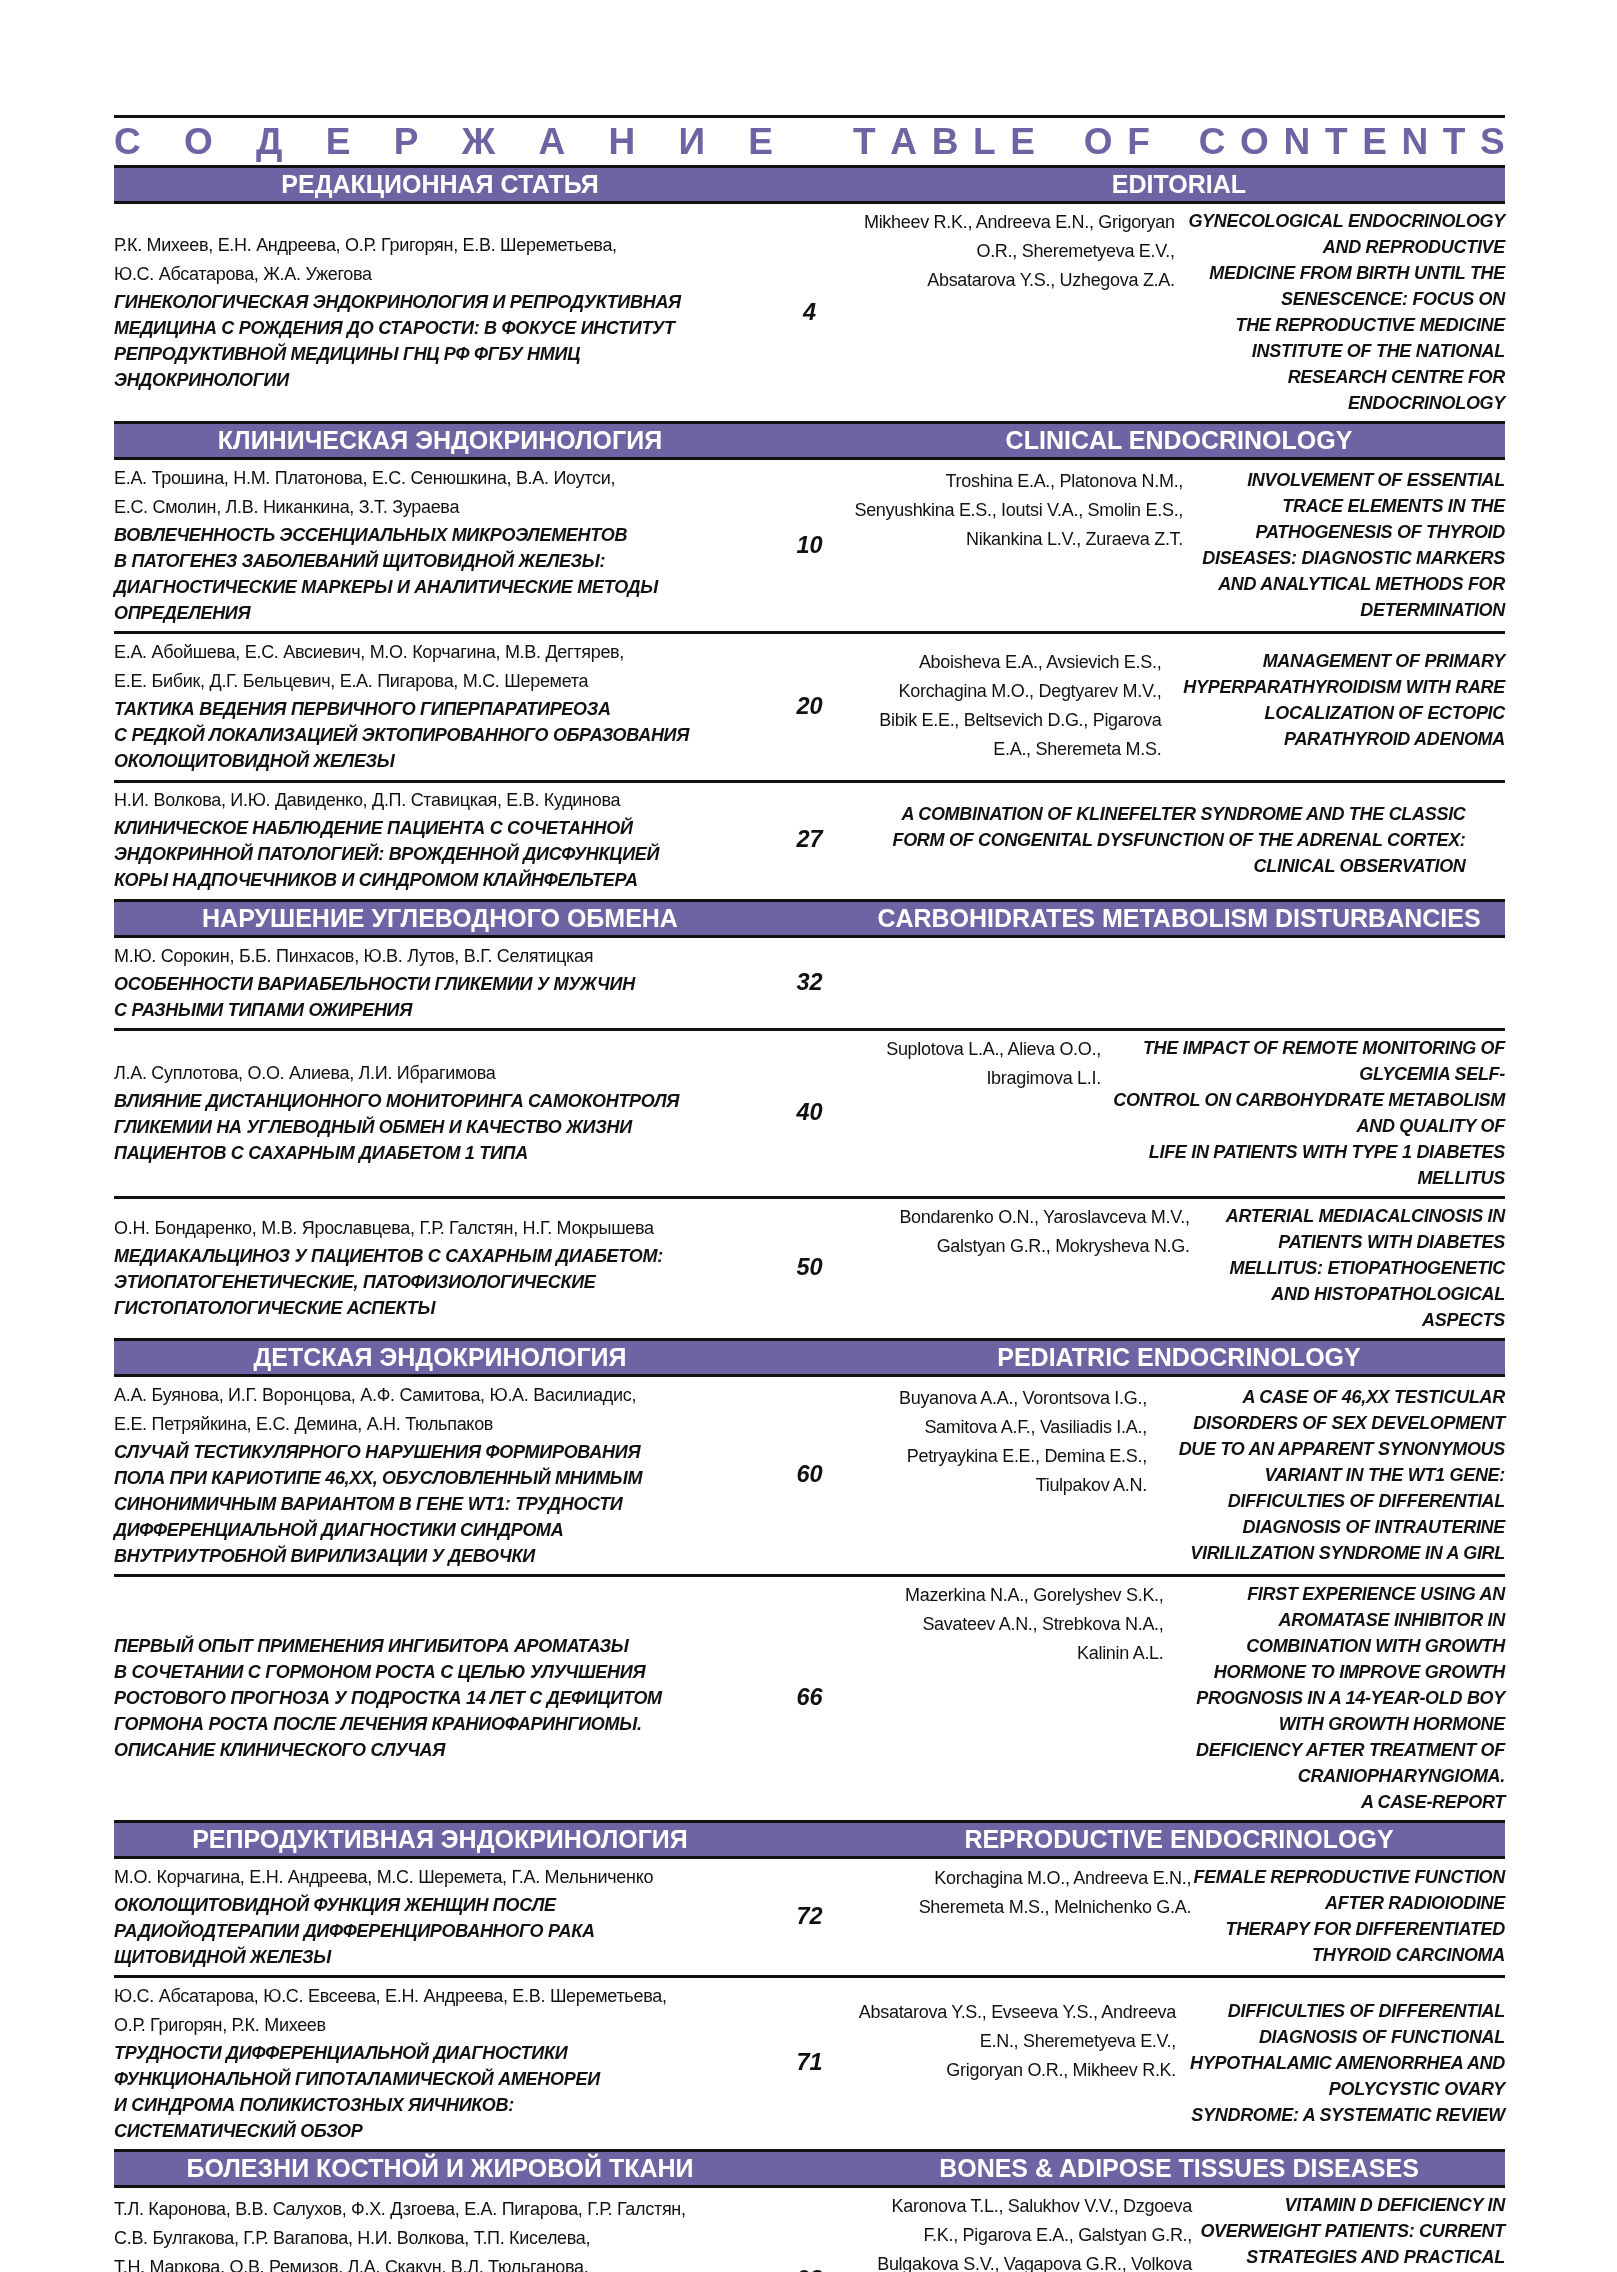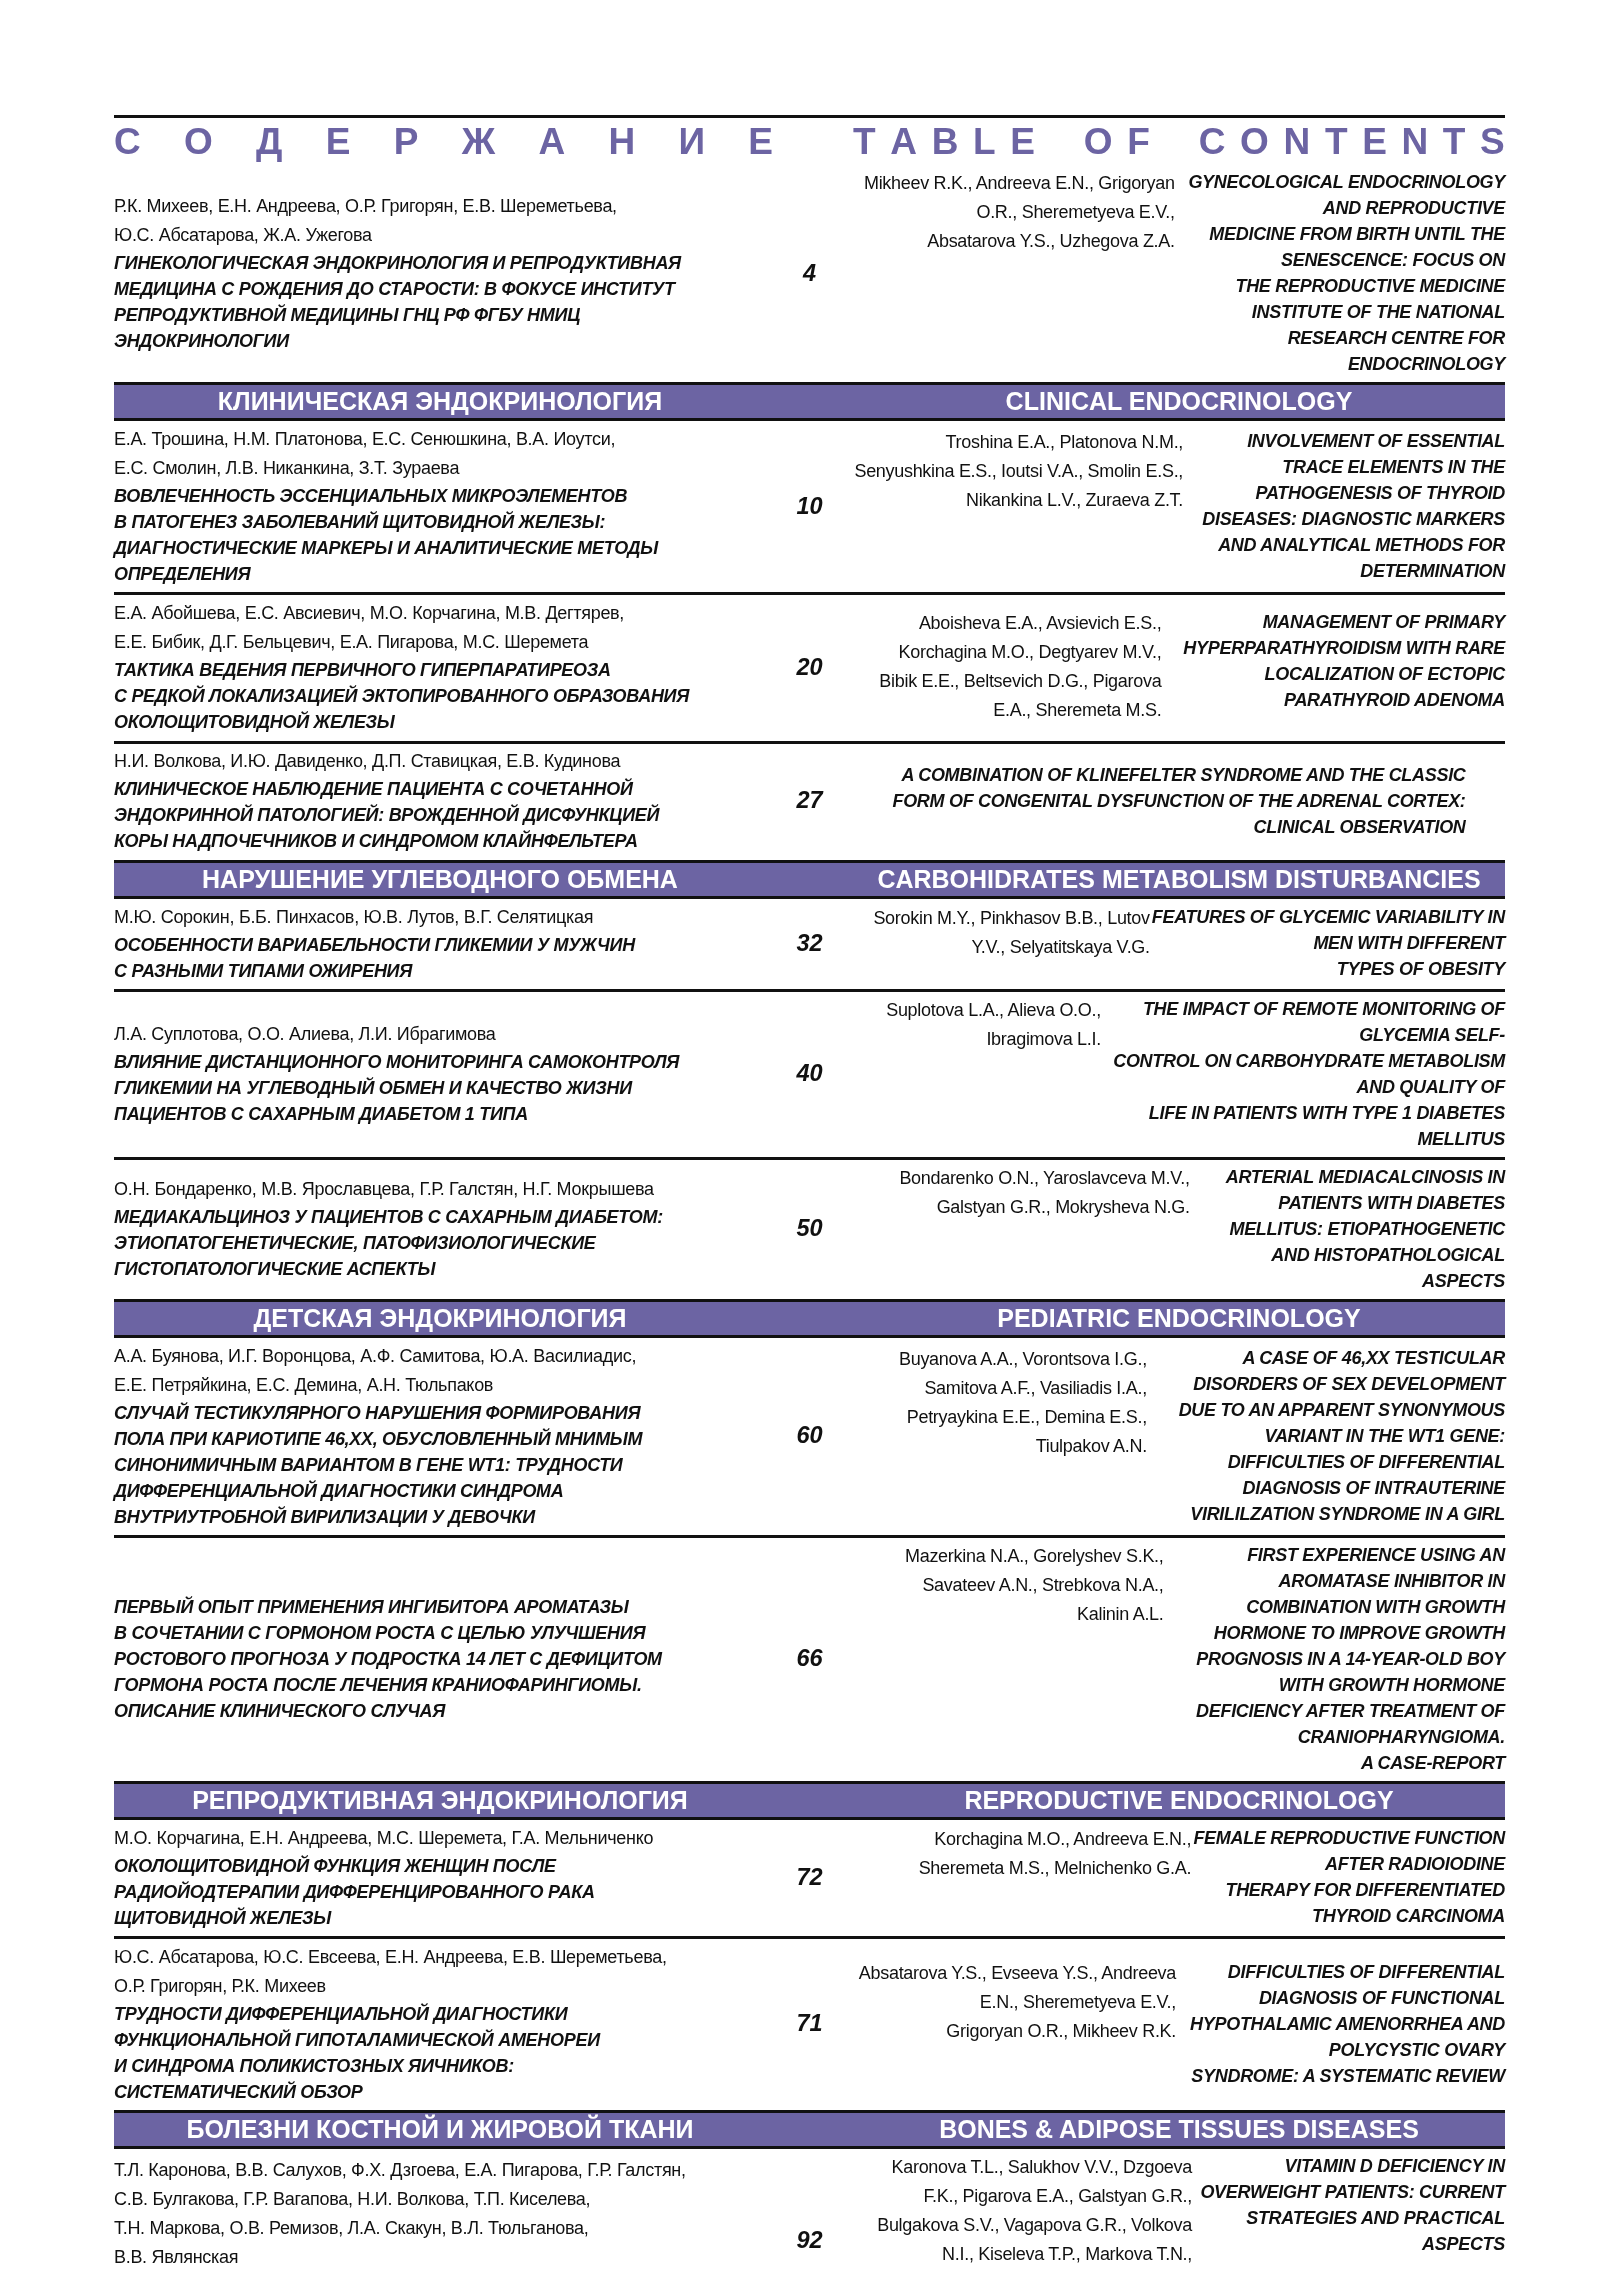--- a/index.html
+++ b/index.html
@@ -62,20 +62,25 @@
         <span>N</span>
         <span>T</span>
         <span>E</span>
         <span>N</span>
         <span>T</span>
         <span>S</span>
       </div>
   </div>
   <div id="sections">
       <div class="section">
+    <div class="section-bar">
+      <div class="ru">РЕДАКЦИОННАЯ СТАТЬЯ</div>
+      <div class="spacer"></div>
+      <div class="en">EDITORIAL</div>
+    </div>
     <div class="entries">
           <div class="entry last-in-section">
     <div class="left">
       <div class="authors">Р.К. Михеев, Е.Н. Андреева, О.Р. Григорян, Е.В. Шереметьева,
 Ю.С. Абсатарова, Ж.А. Ужегова</div>
       <div class="title">ГИНЕКОЛОГИЧЕСКАЯ ЭНДОКРИНОЛОГИЯ И РЕПРОДУКТИВНАЯ
 МЕДИЦИНА С РОЖДЕНИЯ ДО СТАРОСТИ: В ФОКУСЕ ИНСТИТУТ
 РЕПРОДУКТИВНОЙ МЕДИЦИНЫ ГНЦ РФ ФГБУ НМИЦ
 ЭНДОКРИНОЛОГИИ</div>
     </div>
@@ -155,25 +160,20 @@
       <div class="en">CARBOHIDRATES METABOLISM DISTURBANCIES</div>
     </div>
     <div class="entries">
           <div class="entry">
     <div class="left">
       <div class="authors">М.Ю. Сорокин, Б.Б. Пинхасов, Ю.В. Лутов, В.Г. Селятицкая</div>
       <div class="title">ОСОБЕННОСТИ ВАРИАБЕЛЬНОСТИ ГЛИКЕМИИ У МУЖЧИН
 С РАЗНЫМИ ТИПАМИ ОЖИРЕНИЯ</div>
     </div>
     <div class="pagecol">32</div>
-    <div class="right">
-      <div class="authors">Sorokin M.Y., Pinkhasov B.B., Lutov Y.V., Selyatitskaya V.G.</div>
-      <div class="title">FEATURES OF GLYCEMIC VARIABILITY IN MEN WITH DIFFERENT
-TYPES OF OBESITY</div>
-    </div>
   </div>
           <div class="entry">
     <div class="left">
       <div class="authors">Л.А. Суплотова, О.О. Алиева, Л.И. Ибрагимова</div>
       <div class="title">ВЛИЯНИЕ ДИСТАНЦИОННОГО МОНИТОРИНГА САМОКОНТРОЛЯ
 ГЛИКЕМИИ НА УГЛЕВОДНЫЙ ОБМЕН И КАЧЕСТВО ЖИЗНИ
 ПАЦИЕНТОВ С САХАРНЫМ ДИАБЕТОМ 1 ТИПА</div>
     </div>
     <div class="pagecol">40</div>
     <div class="right">

